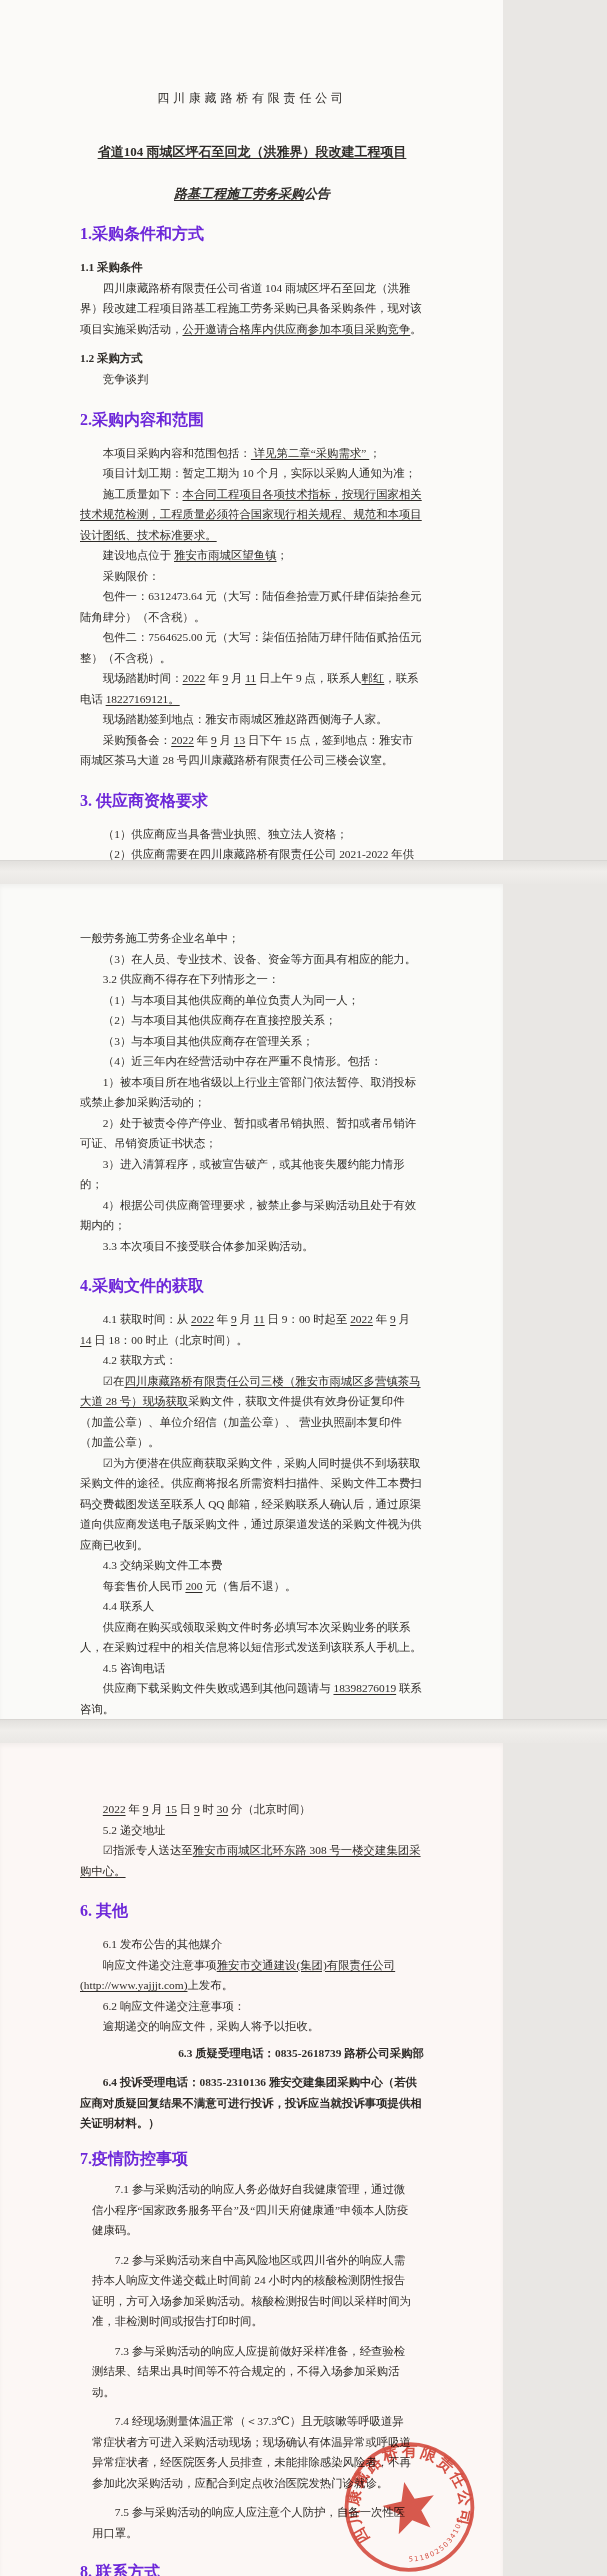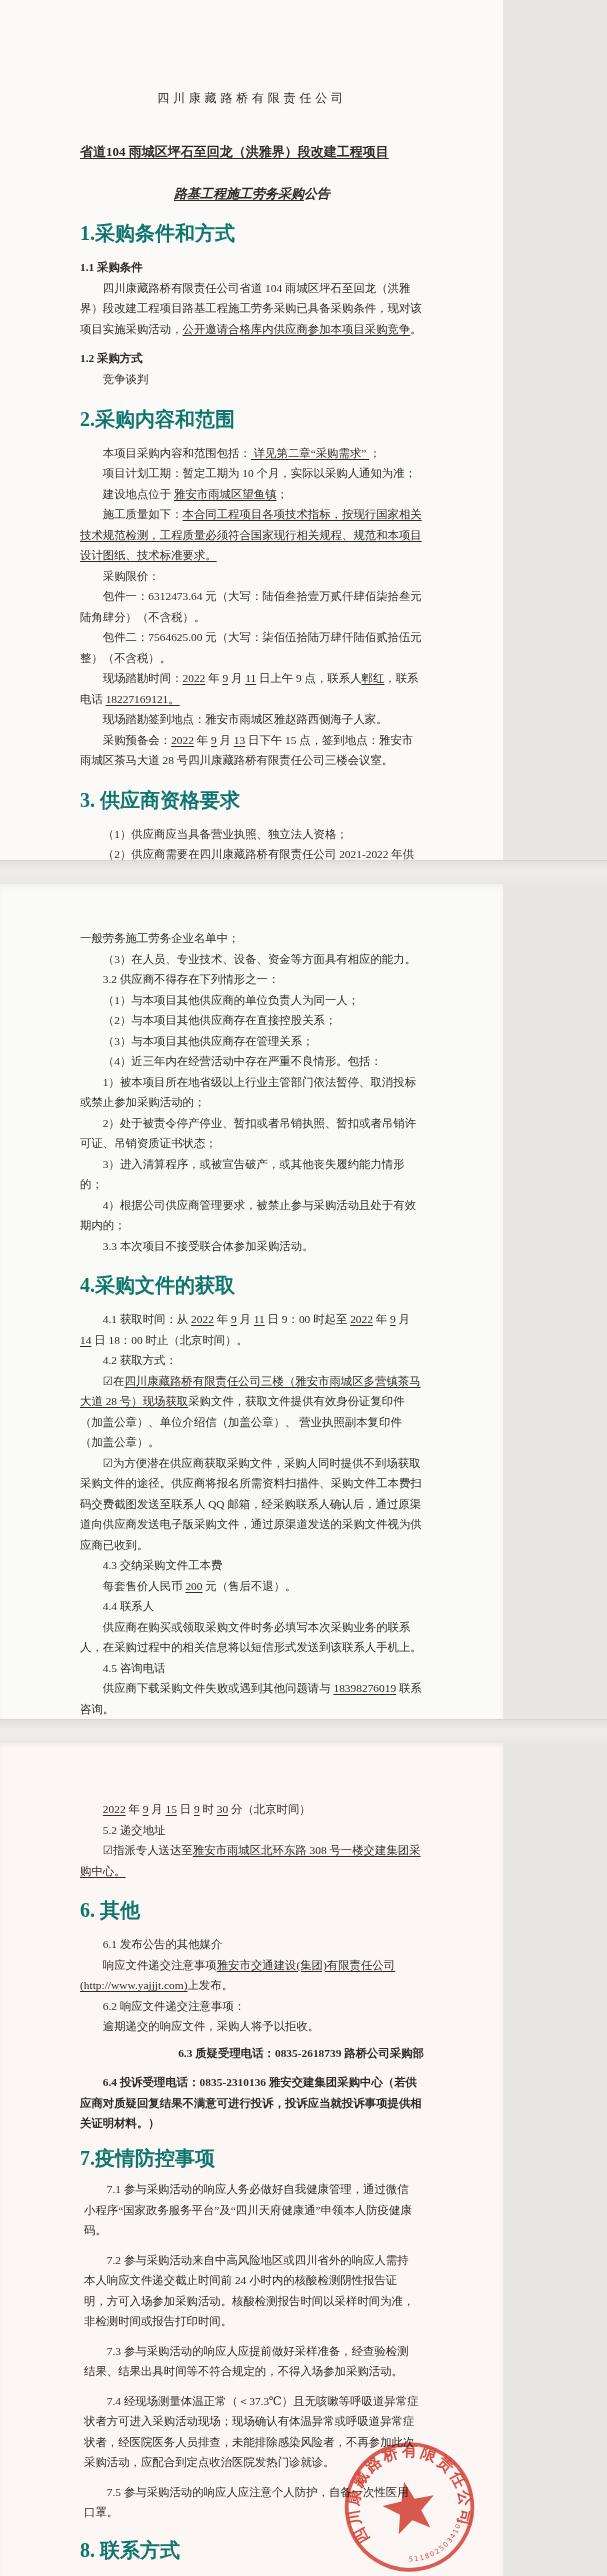--- a/index.html
+++ b/index.html
@@ -10,29 +10,29 @@
     color:#2f2c29;
     -webkit-font-smoothing:antialiased;
   }
   .page{position:relative;width:503px;box-sizing:border-box;padding-left:80px;padding-right:79px;overflow:hidden;}
   #page1{height:860px;background:#fbfaf8;padding-top:88px;}
   #page2{height:835px;background:#fafaf8;padding-top:44px;box-shadow:inset 0 3px 4.6px rgba(0,0,0,.04);}
   #page3{height:836px;background:#fcf7f5;padding-top:56px;box-shadow:inset 0 3px 4.6px rgba(0,0,0,.04);}
   .gap{height:23px;background:linear-gradient(180deg,#e2e0dd 0%,#f0eeeb 45%,#eae8e5 100%);border-top:0.8px solid #d8d6d3;}
   p{margin:0;font-size:11.4px;line-height:20.5px;text-indent:2em;}
   p.noind{text-indent:0;}
-  h2{font-size:20px;line-height:23px;margin:18px 0 12px 0;font-weight:bold;color:#0f766e;font-family:"Liberation Serif","DejaVu Serif",serif;}
+  h2{font-size:16px;line-height:23px;margin:18px 0 12px 0;font-weight:bold;color:#6d28d9;font-family:"Liberation Serif","DejaVu Serif",serif;}
   .u{text-decoration:underline;text-underline-offset:2.3px;}
   .doc-company{text-align:center;font-size:12px;letter-spacing:3.8px;line-height:20px;}
-  .doc-title{text-align:left;font-size:13px;font-weight:bold;line-height:21px;margin-top:33px;}
+  .doc-title{text-align:center;font-size:13px;font-weight:bold;line-height:21px;margin-top:33px;}
   .doc-title2{text-align:center;font-size:13px;font-weight:bold;line-height:21px;margin-top:20.5px;font-style:italic;}
   .sub{font-weight:bold;font-size:11.4px;line-height:21px;margin-top:9px;}
   .mt8{margin-top:6px;text-align:right;}
   .mt12{margin-top:9px;}
-  .s7p{margin:9px 4px;}
+  .s7p{margin:9px 12px;}
   .contact{margin-top:12px;padding-left:29px;}
   .crow{display:flex;font-size:11.4px;line-height:23.5px;}
   .cL{width:228px;display:flex;flex:0 0 228px;}
   .cR{flex:1;display:flex;}
   .clab{white-space:pre;}
   .cval{text-decoration:underline;text-underline-offset:2.3px;white-space:pre;}
   .sign{ text-align:right;padding-right:67px;font-size:11.4px;line-height:23px;margin-top:12px;}
   .seal{position:absolute;left:335px;top:695px;width:149px;height:138px;transform:rotate(-12deg);mix-blend-mode:multiply;opacity:.88;pointer-events:none;}
   .seal svg{width:100%;height:100%;}
 </style>
@@ -46,22 +46,22 @@
 
   <h2>1.采购条件和方式</h2>
   <p class="sub noind">1.1 采购条件</p>
   <p><span>四川康藏路桥有限责任公司省道 104 雨城区坪石至回龙（洪雅界）段改建工程项目路基工程施工劳务采购已具备采购条件，现对该项目实施采购活动，</span><span class="u">公开邀请合格库内供应商参加本项目采购竞争</span><span>。</span></p>
   <p class="sub noind">1.2 采购方式</p>
   <p>竞争谈判</p>
 
   <h2>2.采购内容和范围</h2>
   <p><span>本项目采购内容和范围包括：</span><span class="u"> 详见第二章“采购需求” </span><span>；</span></p>
   <p>项目计划工期：暂定工期为 10 个月，实际以采购人通知为准；</p>
+  <p><span>施工质量如下：</span><span class="u">本合同工程项目各项技术指标，按现行国家相关技术规范检测，工程质量必须符合国家现行相关规程、规范和本项目设计图纸、技术标准要求。</span></p>
   <p><span>建设地点位于 </span><span class="u">雅安市雨城区望鱼镇</span><span>；</span></p>
-  <p><span>施工质量如下：</span><span class="u">本合同工程项目各项技术指标，按现行国家相关技术规范检测，工程质量必须符合国家现行相关规程、规范和本项目设计图纸、技术标准要求。</span></p>
   <p>采购限价：</p>
   <p>包件一：6312473.64 元（大写：陆佰叁拾壹万贰仟肆佰柒拾叁元陆角肆分）（不含税）。</p>
   <p>包件二：7564625.00 元（大写：柒佰伍拾陆万肆仟陆佰贰拾伍元整）（不含税）。</p>
   <p><span>现场踏勘时间：</span><span class="u">2022</span><span> 年 </span><span class="u">9</span><span> 月 </span><span class="u">11</span><span> 日上午 9 点，联系人</span><span class="u">郫红</span><span>，联系电话 </span><span class="u">18227169121。</span></p>
   <p>现场踏勘签到地点：雅安市雨城区雅赵路西侧海子人家。</p>
   <p><span>采购预备会：</span><span class="u">2022</span><span> 年 </span><span class="u">9</span><span> 月 </span><span class="u">13</span><span> 日下午 15 点，签到地点：雅安市雨城区茶马大道 28 号四川康藏路桥有限责任公司三楼会议室。</span></p>
 
   <h2>3. 供应商资格要求</h2>
   <p>（1）供应商应当具备营业执照、独立法人资格；</p>
   <p>（2）供应商需要在四川康藏路桥有限责任公司 2021-2022 年供应商入库结果公示中的</p>

